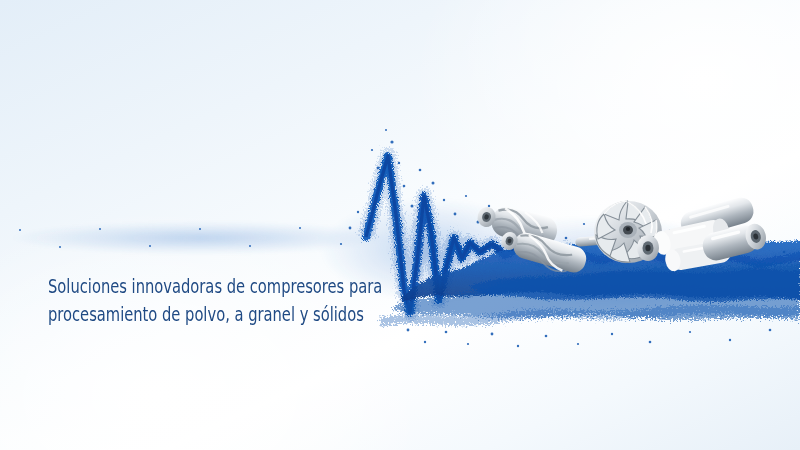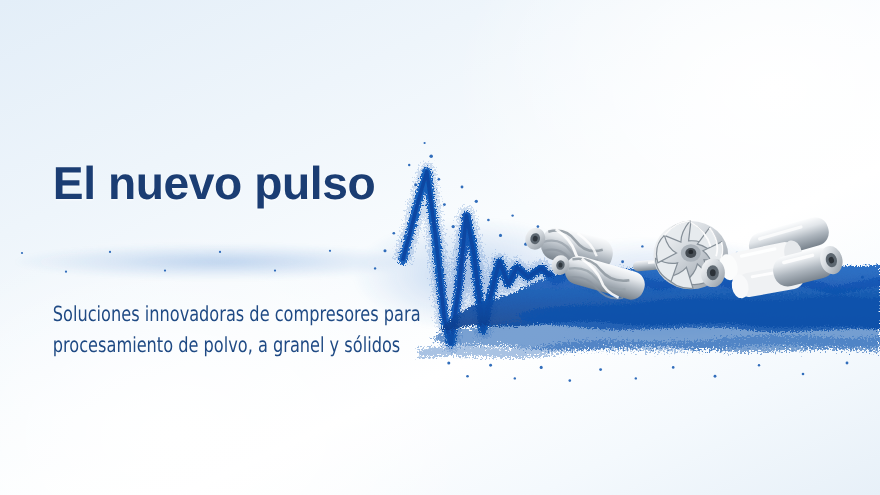--- a/index.html
+++ b/index.html
@@ -298,21 +298,20 @@
       </g>
     </g>
 
     <g>
       <path d="M470 286 C505 272 545 282 590 274 C640 266 690 278 740 270
                C770 265 786 274 800 270 L800 300 C760 296 720 306 680 300
                C630 293 580 304 530 298 C500 294 482 298 470 286 Z" fill="#0e51ac" opacity="0.78" filter="url(#grain)"></path>
     </g>
   </svg>
 
-  <h1 class="txt" id="headline">El nuevo pulso</h1>
 
 
   <div class="txt" id="bodycopy">
     <div>Soluciones innovadoras de compresores para</div>
     <div>procesamiento de polvo, a granel y sólidos</div>
   </div>
 
 </div>
 
 </body></html>

